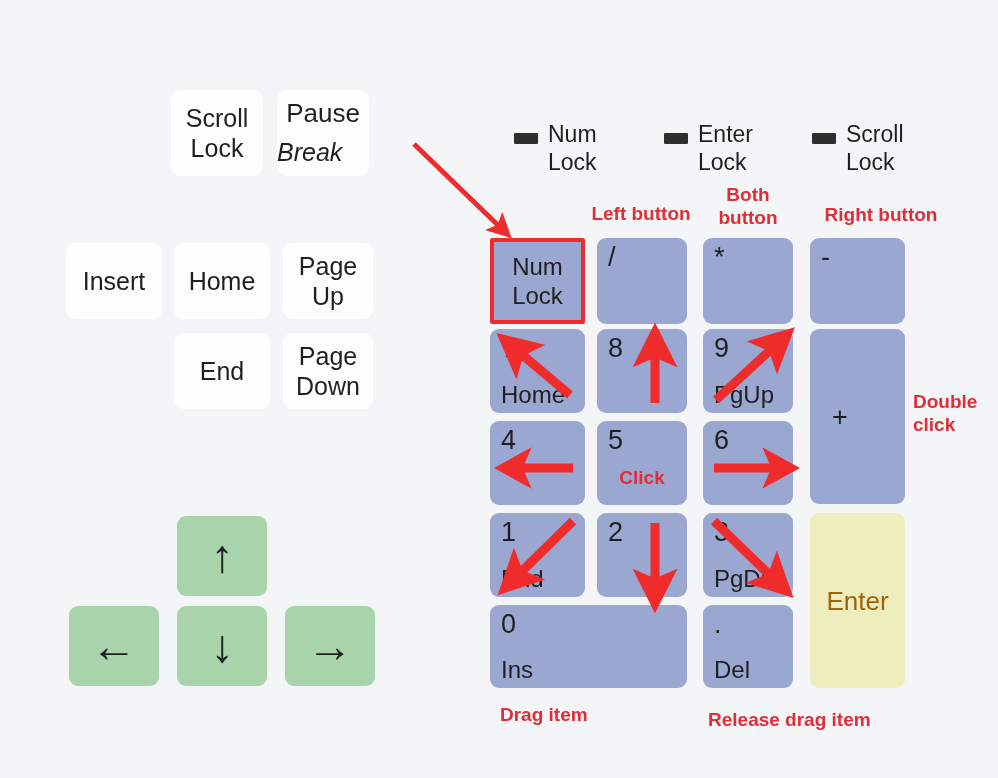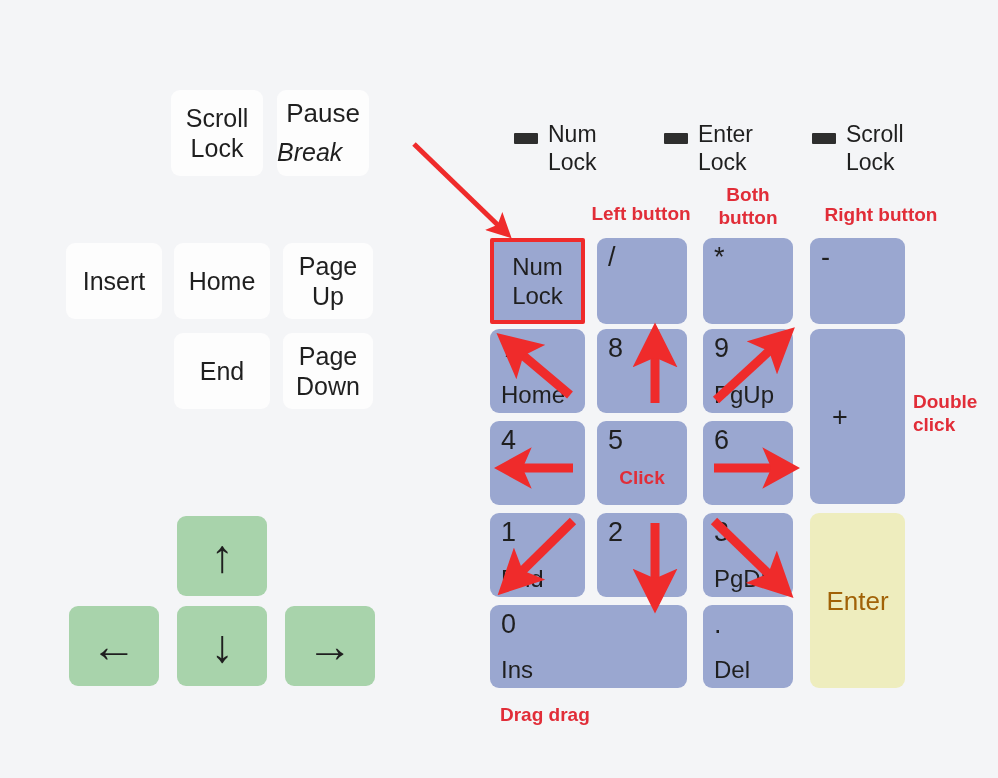--- a/index.html
+++ b/index.html
@@ -280,22 +280,23 @@
   <div class="ann" style="left:586px; top:202px; width:110px; text-align:center;">Left button</div>
 
   <div class="ann center" style="left:700px; top:183px; width:96px;">Both
 button</div>
 
   <div class="ann" style="left:816px; top:203px; width:130px; text-align:center;">Right button</div>
 
   <div class="ann" style="left:913px; top:390px; width:82px;">Double
 click</div>
 
-  <div class="ann" style="left:500px; top:703px; width:180px;">Drag drag</div>
-
+  <div class="ann" style="left:500px; top:703px; width:180px;">Drag item</div>
+
+  <div class="ann" style="left:708px; top:708px; width:220px;">Release drag item</div>
 
   <svg id="overlay" viewBox="0 0 998 778" xmlns="http://www.w3.org/2000/svg">
     <defs>
       <marker id="ah" markerWidth="5" markerHeight="5" refX="2.6" refY="2.5" orient="auto" markerUnits="strokeWidth">
         <path d="M0,0 L5,2.5 L0,5 L1.1,2.5 z" fill="#ef2b2b"></path>
       </marker>
       <marker id="ahw" markerWidth="4.2" markerHeight="4.6" refX="2.3" refY="2.3" orient="auto" markerUnits="strokeWidth">
         <path d="M0,0 L4.2,2.3 L0,4.6 L1.0,2.3 z" fill="#ef2b2b"></path>
       </marker>
     </defs>

